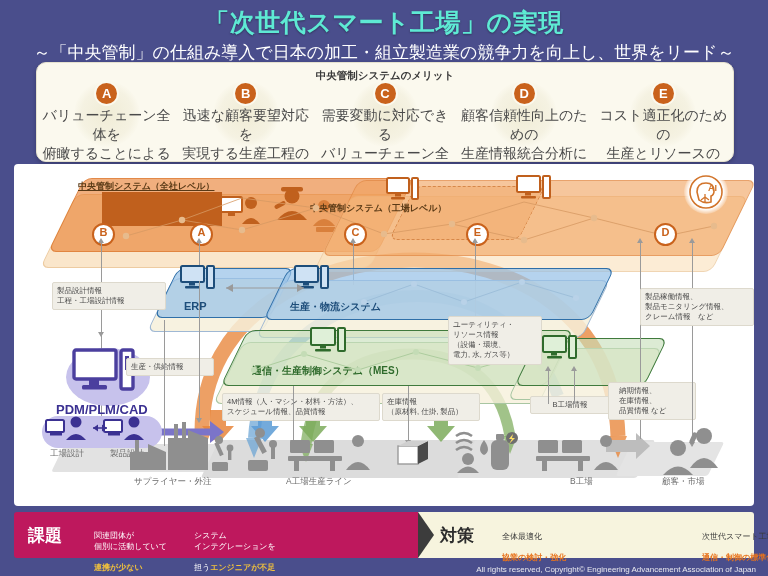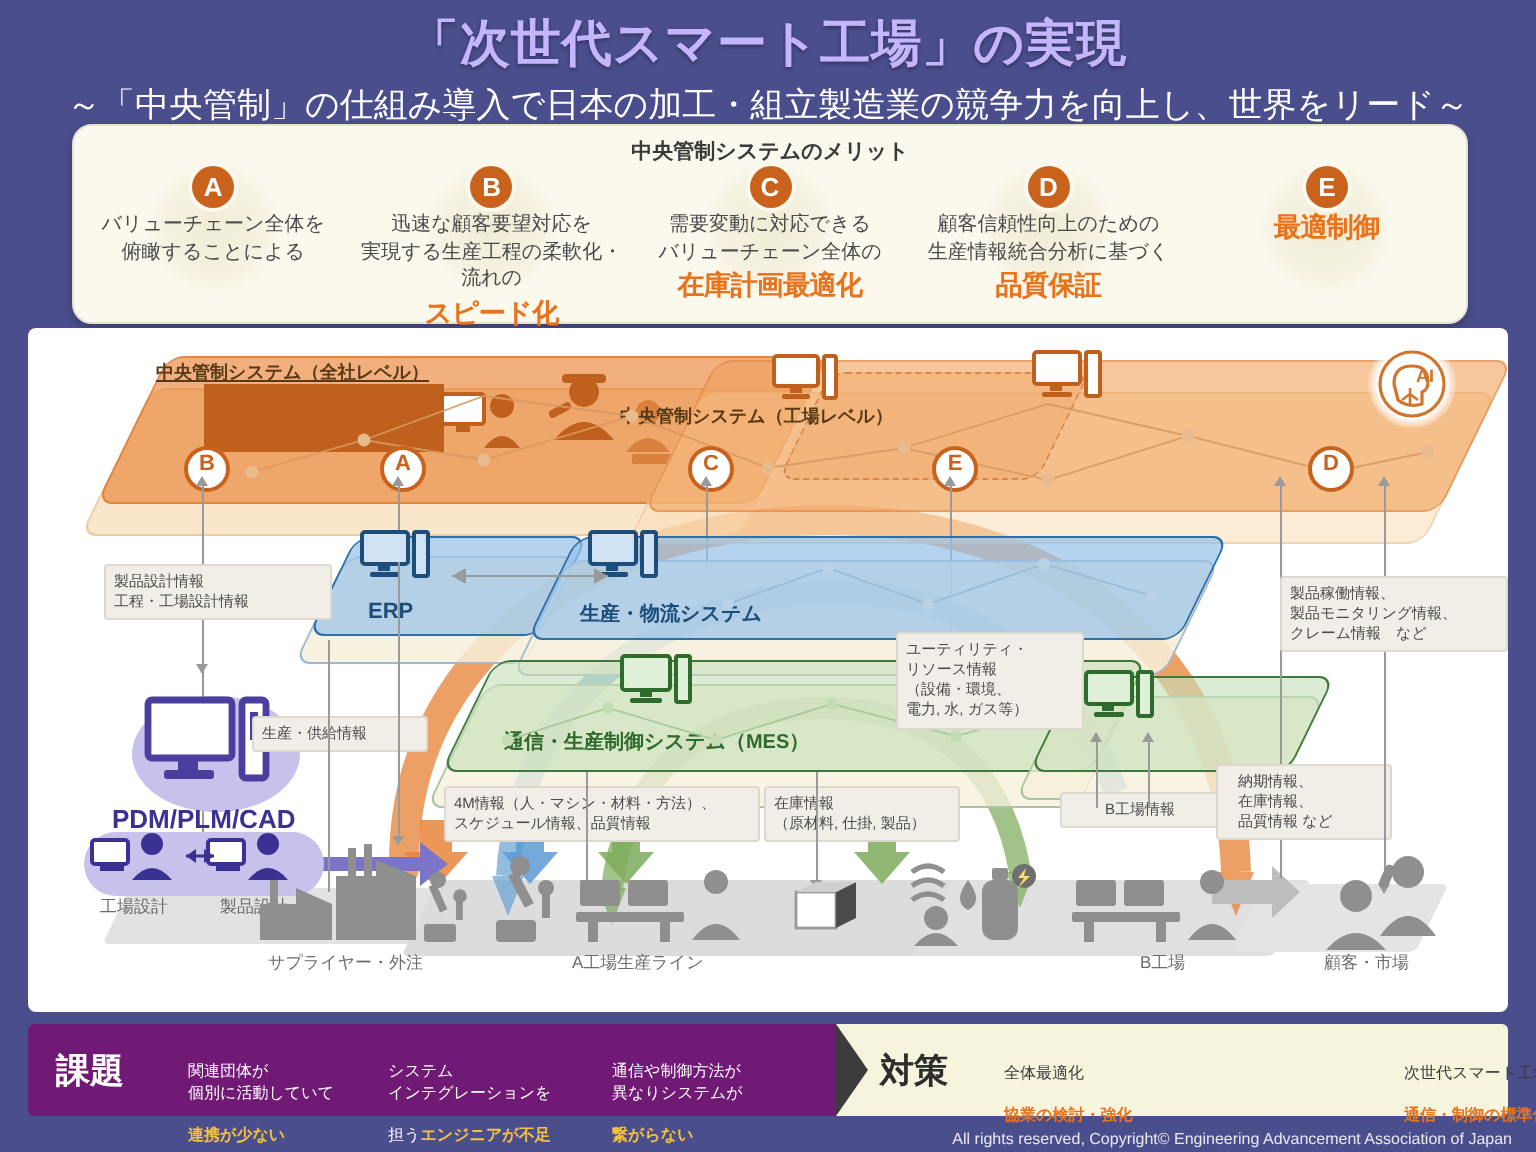--- a/index.html
+++ b/index.html
@@ -7,21 +7,21 @@
     width:768px;height:576px;overflow:hidden;
     background:#4a4e8c;
     font-family:"Liberation Sans","DejaVu Sans",sans-serif;
     -webkit-font-smoothing:antialiased;
   }
   .page{position:relative;width:768px;height:576px;}
 
   
   .hdr{position:absolute;left:0;top:0;width:768px;height:58px;text-align:center;}
   .hdr h1{
-    margin:0;padding:8px 0 0;color:#c4b5fd;font-size:25px;font-weight:bold;
+    margin:0;padding:8px 0 0;color:#5eead4;font-size:25px;font-weight:bold;
     letter-spacing:.5px;line-height:1.15;text-shadow:0 1px 2px rgba(0,0,0,.35);
   }
   .hdr .sub{color:#ffffff;font-size:17px;margin-top:4px;letter-spacing:0;}
 
   
   .merits{
     position:absolute;left:36px;top:62px;width:696px;height:98px;
     background:#fbf9ee;border:1px solid #e6e2cf;border-radius:10px;
     box-shadow:0 2px 4px rgba(0,0,0,.22);
   }
@@ -34,21 +34,21 @@
   .mhalo{
     position:absolute;left:50%;top:-2px;transform:translateX(-50%);
     width:66px;height:66px;border-radius:50%;
     background:radial-gradient(circle,#f0ecd6 0%,#f5f2e2 55%,rgba(251,249,238,0) 72%);
   }
   .mbadge{
     position:relative;display:inline-block;width:21px;height:21px;border-radius:50%;
     background:#c9621c;color:#fff;font-size:13px;font-weight:bold;line-height:21px;
     box-shadow:0 0 0 2px #fbf9ee;
   }
-  .mdesc{position:relative;margin-top:2px;font-size:10px;color:#4a4a4a;line-height:1.35;}
+  .mdesc{position:relative;margin-top:2px;font-size:14px;color:#4a4a4a;line-height:1.35;}
   .mkey{position:relative;margin-top:1px;font-size:13.5px;font-weight:bold;color:#e8731c;letter-spacing:-.3px;}
 
   
   .canvas{
     position:absolute;left:14px;top:164px;width:740px;height:342px;
     background:#ffffff;border-radius:4px;overflow:hidden;
   }
 
   
   .plane{position:absolute;}
@@ -108,21 +108,21 @@
   
   .ico{position:absolute;}
   .ground-label{position:absolute;font-size:8.5px;color:#6b6b6b;white-space:nowrap;}
 
   
   .ribbon{position:absolute;}
 
   
   .botbar{position:absolute;left:14px;top:512px;width:740px;height:46px;}
   .kadai{
-    position:absolute;left:0;top:0;width:404px;height:46px;background:#701a75;
+    position:absolute;left:0;top:0;width:404px;height:46px;background:#be185d;
     border-radius:3px 0 0 3px;
   }
   .kadai:after{
     content:"";position:absolute;right:-15px;top:0;width:0;height:0;
     border-top:23px solid transparent;border-bottom:23px solid transparent;
     border-left:15px solid #3c3c3c;
   }
   .taisaku{
     position:absolute;left:404px;top:0;width:336px;height:46px;background:#f7f4de;
     border-radius:0 3px 3px 0;
@@ -180,20 +180,22 @@
         <div class="mhalo"></div>
         <div class="mbadge">D</div>
         <div class="mdesc" style="white-space:pre-line">顧客信頼性向上のための
 生産情報統合分析に基づく</div>
         <div class="mkey">品質保証</div>
       </div>
 
       <div class="mcell">
         <div class="mhalo"></div>
         <div class="mbadge">E</div>
+        <div class="mdesc" style="white-space:pre-line">コスト適正化のための
+生産とリソースの</div>
         <div class="mkey">最適制御</div>
       </div>
 
     </div>
   </div>
 
   <div class="canvas">
 
     <div class="floor sk" style="left:44px;top:280px;width:200px;height:28px;background:#e2e2e2;"></div>
     <div class="floor sk" style="left:196px;top:276px;width:268px;height:38px;background:#dcdcdc;"></div>
@@ -558,25 +560,20 @@
 個別に活動していて</span><br>
         <span style="color:#f2c23c;font-weight:bold;">連携が少ない</span>
       </div>
 
       <div class="bbcell" style="left:180px;top:8px;width:124px;">
         <span style="color:#ffffff;white-space:pre-line;">システム
 インテグレーションを</span><br>
         <span style="color:#ffffff;">担う</span><span style="color:#f2c23c;font-weight:bold;">エンジニアが不足</span>
       </div>
 
-      <div class="bbcell" style="left:292px;top:8px;width:112px;">
-        <span style="color:#ffffff;white-space:pre-line;">通信や制御方法が
-異なりシステムが</span><br>
-        <span style="color:#f2c23c;font-weight:bold;">繋がらない</span>
-      </div>
     </div>
 
     <div class="taisaku">
       <div class="bbtitle" style="left:22px;top:12px;color:#2d2d2d;">対策</div>
 
       <div class="bbcell" style="left:84px;top:9px;width:96px;">
         <span style="color:#3a3a3a;white-space:pre-line;">全体最適化</span><br>
         <span style="color:#e8731c;font-weight:bold;">協業の検討・強化</span>
       </div>
 

